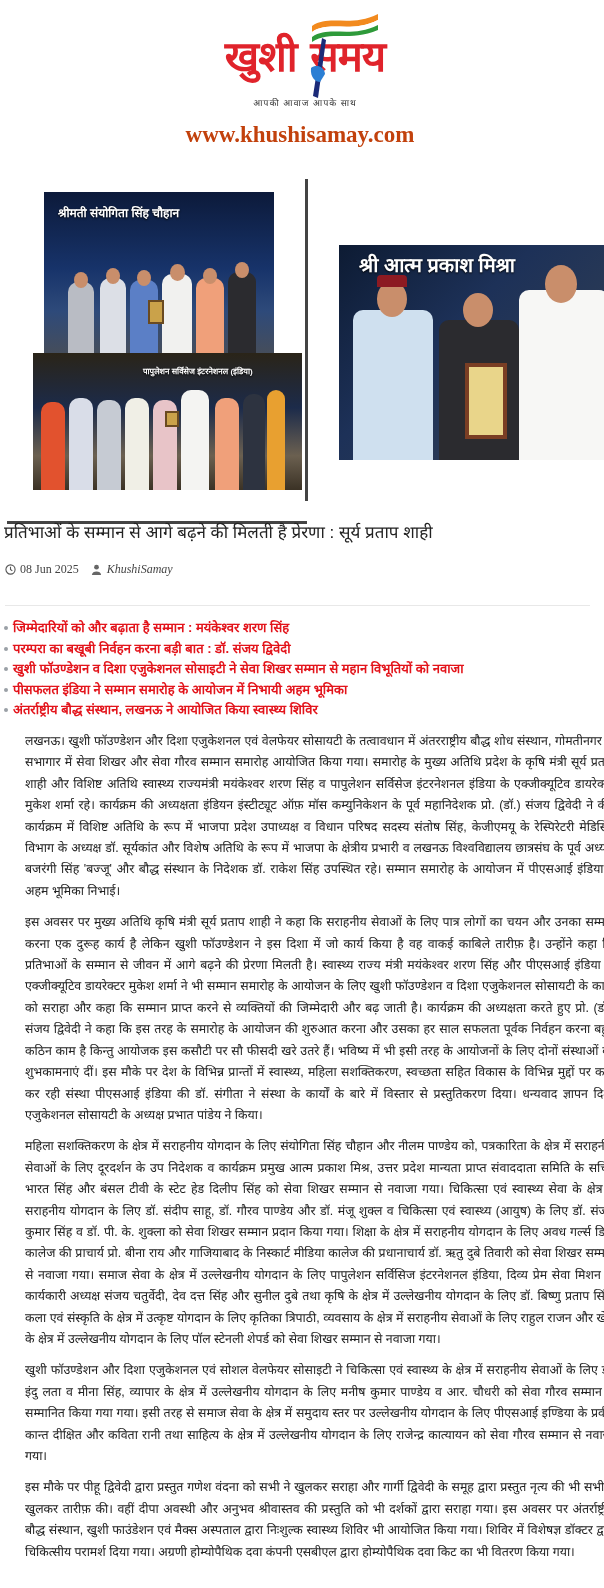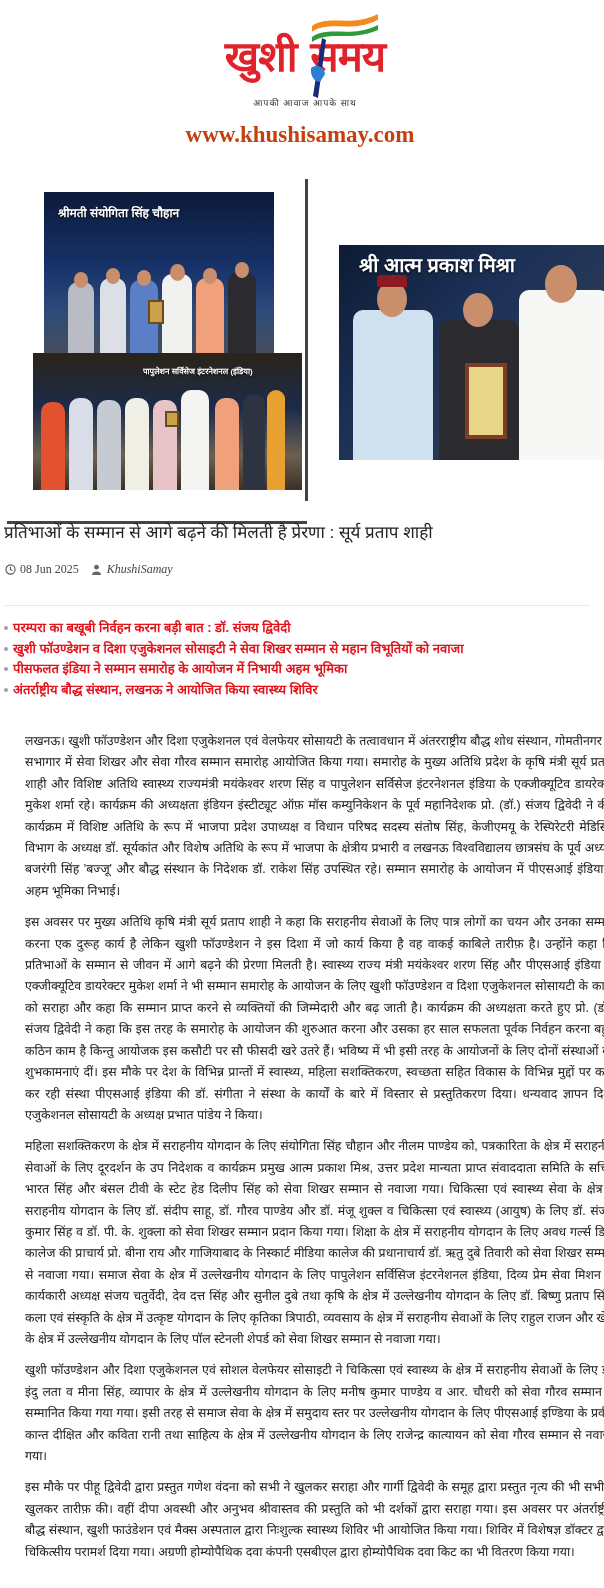--- a/index.html
+++ b/index.html
@@ -121,20 +121,21 @@
       <circle cx="6" cy="3.5" r="2.6" fill="#666"></circle>
       <path d="M1 12 C1 7, 11 7, 11 12 Z" fill="#666"></path>
     </svg>
     <span>KhushiSamay</span>
   </span>
 </div>
 
 <div class="sep-line"></div>
 
 <ul class="highlights">
+  <li>जिम्मेदारियों को और बढ़ाता है सम्मान : मयंकेश्वर शरण सिंह</li>
   <li>परम्परा का बखूबी निर्वहन करना बड़ी बात : डॉ. संजय द्विवेदी</li>
   <li>खुशी फॉउण्डेशन व दिशा एजुकेशनल सोसाइटी ने सेवा शिखर सम्मान से महान विभूतियों को नवाजा</li>
   <li>पीसफलत इंडिया ने सम्मान समारोह के आयोजन में निभायी अहम भूमिका</li>
   <li>अंतर्राष्ट्रीय बौद्ध संस्थान, लखनऊ ने आयोजित किया स्वास्थ्य शिविर</li>
 </ul>
 
 <article class="article">
   <p>लखनऊ। खुशी फॉउण्डेशन और दिशा एजुकेशनल एवं वेलफेयर सोसायटी के तत्वावधान में अंतरराष्ट्रीय बौद्ध शोध संस्थान, गोमतीनगर के सभागार में सेवा शिखर और सेवा गौरव सम्मान समारोह आयोजित किया गया। समारोह के मुख्य अतिथि प्रदेश के कृषि मंत्री सूर्य प्रताप शाही और विशिष्ट अतिथि स्वास्थ्य राज्यमंत्री मयंकेश्वर शरण सिंह व पापुलेशन सर्विसेज इंटरनेशनल इंडिया के एक्जीक्यूटिव डायरेक्टर मुकेश शर्मा रहे। कार्यक्रम की अध्यक्षता इंडियन इंस्टीट्यूट ऑफ़ मॉस कम्युनिकेशन के पूर्व महानिदेशक प्रो. (डॉ.) संजय द्विवेदी ने की। कार्यक्रम में विशिष्ट अतिथि के रूप में भाजपा प्रदेश उपाध्यक्ष व विधान परिषद सदस्य संतोष सिंह, केजीएमयू के रेस्पिरेटरी मेडिसिन विभाग के अध्यक्ष डॉ. सूर्यकांत और विशेष अतिथि के रूप में भाजपा के क्षेत्रीय प्रभारी व लखनऊ विश्वविद्यालय छात्रसंघ के पूर्व अध्यक्ष बजरंगी सिंह 'बज्जू' और  बौद्ध संस्थान के निदेशक डॉ. राकेश सिंह उपस्थित रहे। सम्मान समारोह के आयोजन में पीएसआई इंडिया ने अहम भूमिका निभाई।</p>
   <p>इस अवसर पर मुख्य अतिथि कृषि मंत्री सूर्य प्रताप शाही ने कहा कि सराहनीय सेवाओं के लिए पात्र लोगों का चयन और उनका सम्मान करना एक दुरूह कार्य है लेकिन खुशी फॉउण्डेशन ने इस दिशा में जो कार्य किया है वह वाकई काबिले तारीफ़ है। उन्होंने कहा कि प्रतिभाओं के सम्मान से जीवन में आगे बढ़ने की प्रेरणा मिलती है। स्वास्थ्य राज्य मंत्री मयंकेश्वर शरण सिंह और पीएसआई इंडिया के एक्जीक्यूटिव डायरेक्टर मुकेश शर्मा ने भी सम्मान समारोह के आयोजन के लिए खुशी फॉउण्डेशन व दिशा एजुकेशनल सोसायटी के कार्यों को सराहा और कहा कि सम्मान प्राप्त करने से व्यक्तियों की जिम्मेदारी और बढ़ जाती है। कार्यक्रम की अध्यक्षता करते हुए प्रो. (डॉ.) संजय द्विवेदी ने कहा कि इस तरह के समारोह के आयोजन की शुरुआत करना और उसका हर साल सफलता पूर्वक निर्वहन करना बहुत कठिन काम है किन्तु आयोजक इस कसौटी पर सौ फीसदी खरे उतरे हैं। भविष्य में भी इसी तरह के आयोजनों के लिए दोनों संस्थाओं को शुभकामनाएं दीं। इस मौके पर देश के विभिन्न प्रान्तों में स्वास्थ्य, महिला सशक्तिकरण, स्वच्छता सहित विकास के विभिन्न  मुद्दों पर कार्य कर रही संस्था पीएसआई इंडिया की डॉ. संगीता ने संस्था के कार्यों के बारे में विस्तार से प्रस्तुतिकरण दिया। धन्यवाद ज्ञापन दिशा एजुकेशनल सोसायटी के अध्यक्ष प्रभात पांडेय ने किया।</p>
   <p>महिला सशक्तिकरण के क्षेत्र में सराहनीय योगदान के लिए संयोगिता सिंह चौहान और नीलम पाण्डेय को, पत्रकारिता के क्षेत्र में सराहनीय सेवाओं के लिए दूरदर्शन के उप निदेशक व कार्यक्रम प्रमुख आत्म प्रकाश मिश्र, उत्तर प्रदेश मान्यता प्राप्त संवाददाता समिति के सचिव भारत सिंह और बंसल टीवी के स्टेट हेड दिलीप सिंह को सेवा शिखर सम्मान से नवाजा गया। चिकित्सा एवं स्वास्थ्य सेवा के क्षेत्र में सराहनीय योगदान के लिए डॉ. संदीप साहू, डॉ. गौरव पाण्डेय और डॉ. मंजू शुक्ल व चिकित्सा एवं स्वास्थ्य (आयुष) के लिए डॉ. संजय कुमार सिंह व डॉ. पी. के. शुक्ला को सेवा शिखर सम्मान प्रदान किया गया। शिक्षा के क्षेत्र में सराहनीय योगदान के लिए अवध गर्ल्स डिग्री कालेज की प्राचार्य प्रो. बीना राय और गाजियाबाद के  निस्कार्ट मीडिया कालेज की प्रधानाचार्य डॉ. ऋतु दुबे तिवारी को सेवा शिखर सम्मान से नवाजा गया। समाज सेवा के क्षेत्र में उल्लेखनीय योगदान के लिए पापुलेशन सर्विसिज इंटरनेशनल इंडिया, दिव्य प्रेम सेवा मिशन के कार्यकारी अध्यक्ष संजय चतुर्वेदी, देव दत्त सिंह और सुनील दुबे तथा कृषि के क्षेत्र में उल्लेखनीय योगदान के लिए डॉ. बिष्णु प्रताप सिंह, कला एवं संस्कृति के क्षेत्र में उत्कृष्ट योगदान के लिए कृतिका त्रिपाठी, व्यवसाय के क्षेत्र में सराहनीय सेवाओं के लिए राहुल राजन और खेल के क्षेत्र में उल्लेखनीय योगदान के लिए पॉल स्टेनली शेपर्ड को सेवा शिखर सम्मान से नवाजा गया।</p>

